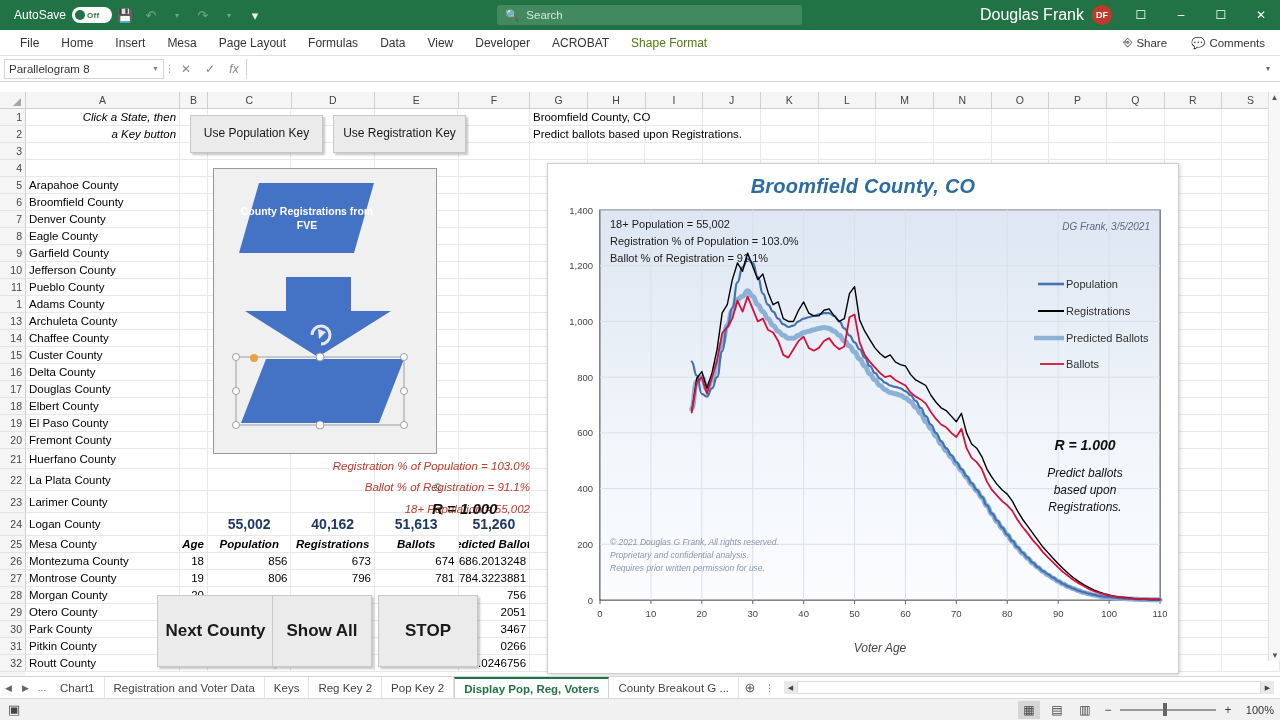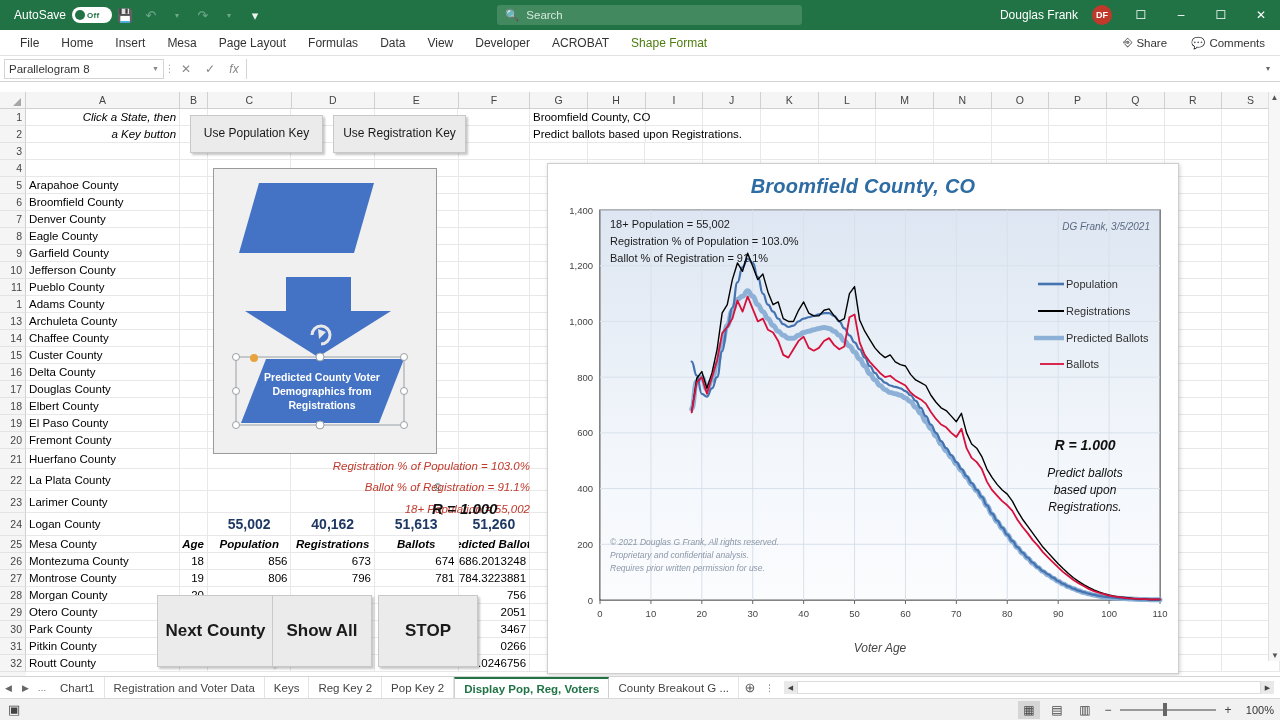--- a/index.html
+++ b/index.html
@@ -46,21 +46,21 @@
   #tb-search {
     position: absolute; left: 497px; top: 5px;
     width: 305px; height: 20px; background: #43895f;
     border-radius: 3px; display: flex; align-items: center;
     padding-left: 8px; gap: 7px; font-size: 11.5px; color: #d4e9dc;
   }
   #tb-right {
     position: absolute; right: 0; top: 0; height: 30px;
     display: flex; align-items: center; gap: 2px;
   }
-  #tb-user { font-size: 12px; margin-right: 12px; }
+  #tb-user { font-size: 16px; margin-right: 6px; }
   .avatar {
     width: 20px; height: 20px; border-radius: 50%;
     background: #c0392b; color: #fff; font-size: 9px;
     display: flex; align-items: center; justify-content: center;
     font-weight: bold; margin-right: 8px;
   }
   .wbtn {
     width: 38px; height: 30px; display: flex;
     align-items: center; justify-content: center;
     font-size: 12px; color: #fff;
@@ -1111,21 +1111,21 @@
     <circle cx="22" cy="256" r="3.5" fill="#fff" stroke="#9aa0a6"></circle>
     <circle cx="106" cy="256" r="4" fill="#fff" stroke="#9aa0a6"></circle>
     <circle cx="190" cy="256" r="3.5" fill="#fff" stroke="#9aa0a6"></circle>
     <circle cx="40" cy="189" r="4" fill="#e8a33d"></circle>
 
     <g>
       <path d="M98 166 a9 9 0 1 1 9 9" fill="none" stroke="#e8e8e8" stroke-width="3"></path>
       <polygon points="104,160 112,163 105,170" fill="#e8e8e8"></polygon>
     </g>
   </svg>
-  <div class="para" style="left:30px;top:190px;width:156px;height:64px">Predicted County Voter Demographics from Registrations</div>
+  <div class="para" style="left:26px;top:14px;width:134px;height:70px">County Registrations from FVE</div>
 </div>
 
 <div class="redtxt" style="left:180px;top:460px;width:350px">Registration % of Population = 103.0%</div>
 <div class="redtxt" style="left:180px;top:481px;width:350px">Ballot % of Registration = 91.1%</div>
 <div style="position:absolute;left:434px;top:482px;font-size:10px;color:#555">©</div>
 <div class="redtxt" style="left:180px;top:503px;width:350px">18+ Population = 55,002</div>
 <div class="navytxt" style="left:432px;top:500px;color:#111;font-style:italic;font-size:15px">R = 1.000</div>
 
 <div class="shape-btn bigbtn" style="left:157px;top:595px;width:117px;height:72px">Next County</div>
 <div class="shape-btn bigbtn" style="left:272px;top:595px;width:100px;height:72px">Show All</div>

